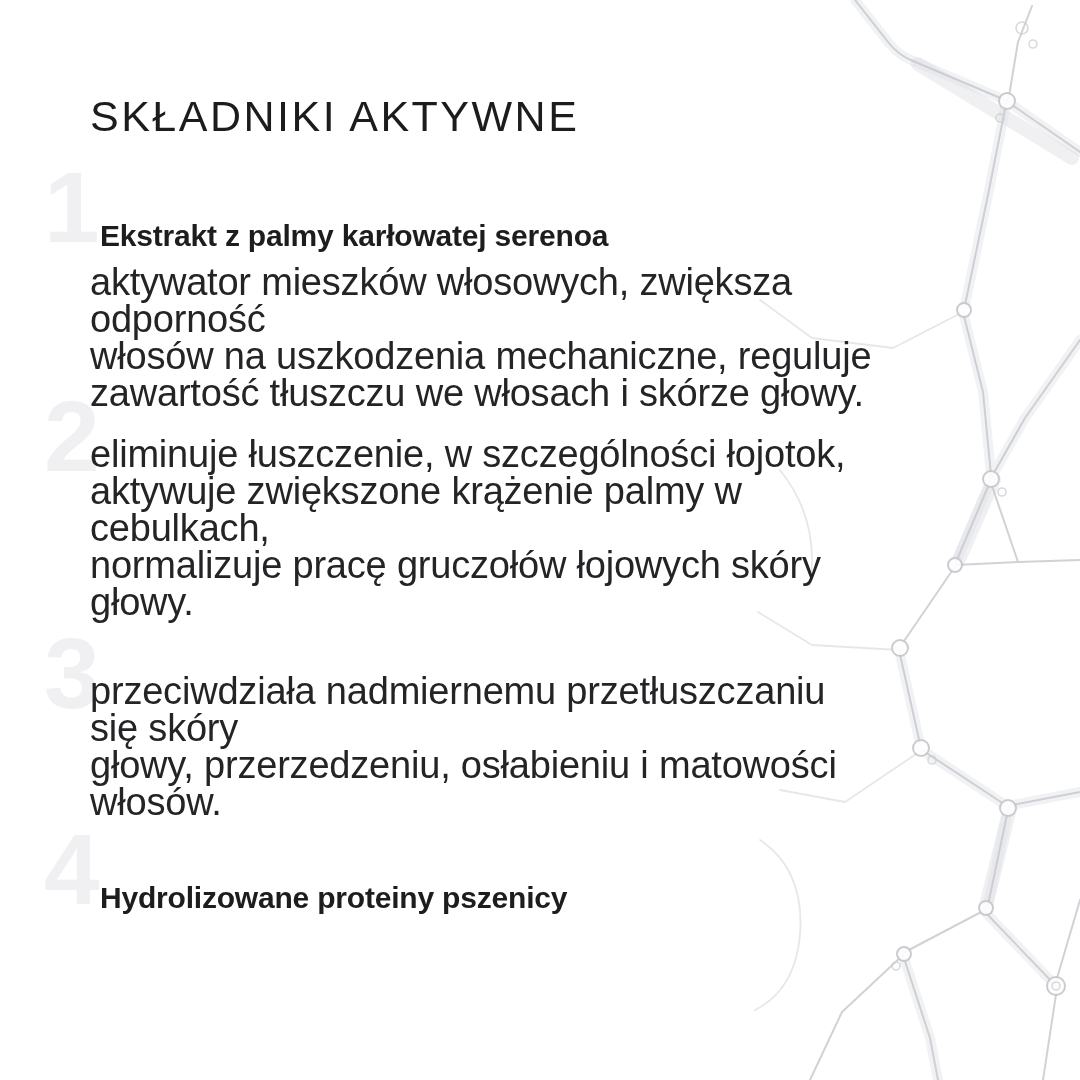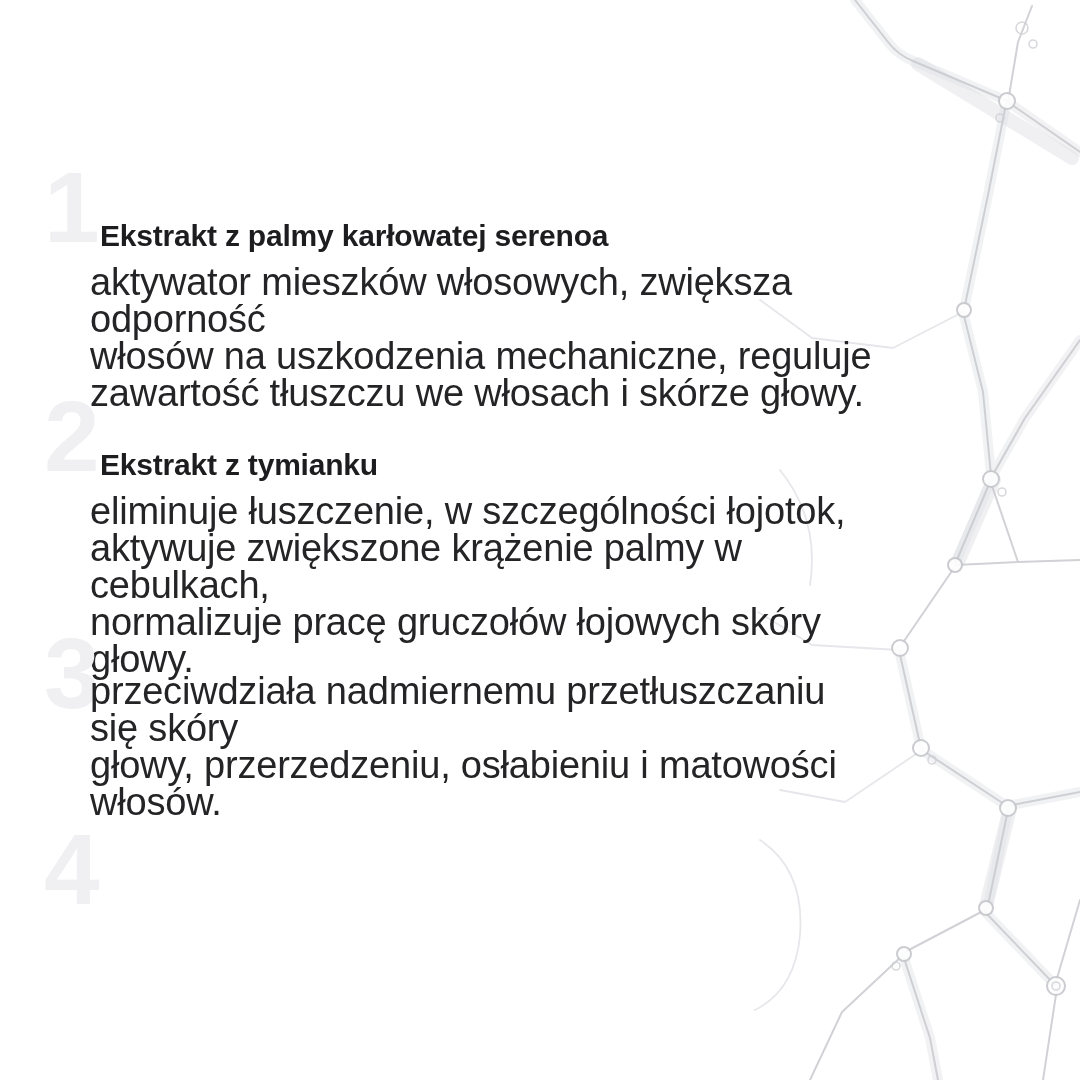--- a/index.html
+++ b/index.html
@@ -118,40 +118,41 @@
       <circle cx="272" cy="28" r="6"></circle>
       <circle cx="283" cy="44" r="4"></circle>
       <circle cx="250" cy="118" r="4"></circle>
       <circle cx="252" cy="492" r="4"></circle>
       <circle cx="306" cy="986" r="4"></circle>
       <circle cx="182" cy="760" r="4"></circle>
       <circle cx="146" cy="966" r="4"></circle>
     </g>
   </svg>
 
+  <h1 class="title">SKŁADNIKI AKTYWNE</h1>
 
   <section class="section s1">
     <span class="num">1</span>
     <h2 class="heading">Ekstrakt z palmy karłowatej serenoa</h2>
     <div class="body">aktywator mieszków włosowych, zwiększa odporność
 włosów na uszkodzenia mechaniczne, reguluje
 zawartość tłuszczu we włosach i skórze głowy.</div>
   </section>
 
   <section class="section s2">
     <span class="num">2</span>
-    <h2 class="heading">Ekstrakt z tymianku</h2>
     <div class="body">eliminuje łuszczenie, w szczególności łojotok,
 aktywuje zwiększone krążenie palmy w cebulkach,
 normalizuje pracę gruczołów łojowych skóry głowy.</div>
   </section>
 
   <section class="section s3">
     <span class="num">3</span>
     <div class="body">przeciwdziała nadmiernemu przetłuszczaniu się skóry
 głowy, przerzedzeniu, osłabieniu i matowości włosów.</div>
   </section>
 
   <section class="section s4">
     <span class="num">4</span>
+    <h2 class="heading">Hydrolizowane proteiny pszenicy</h2>
   </section>
 
 </div>
 
 </body></html>

